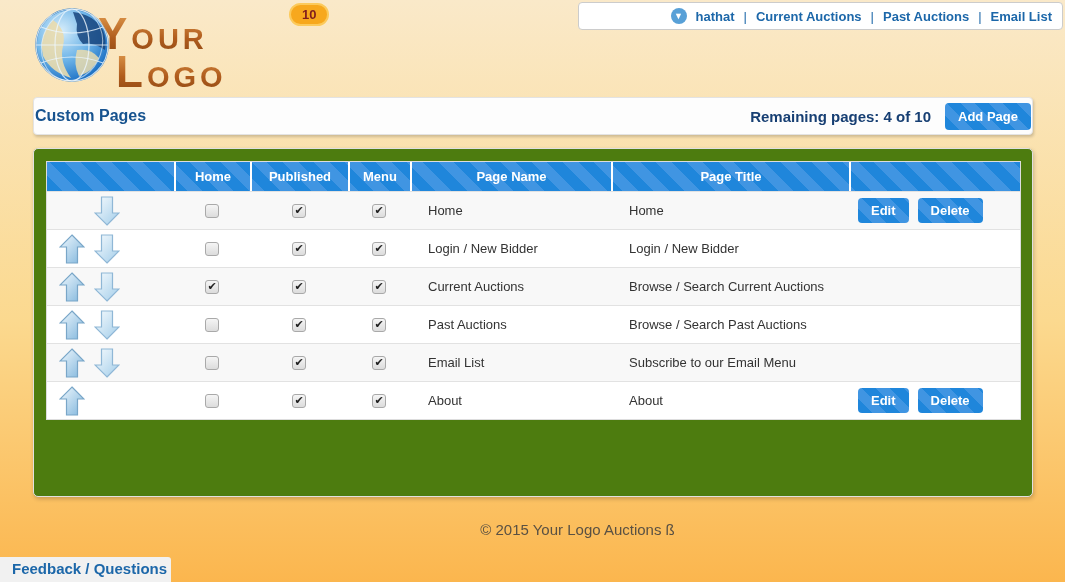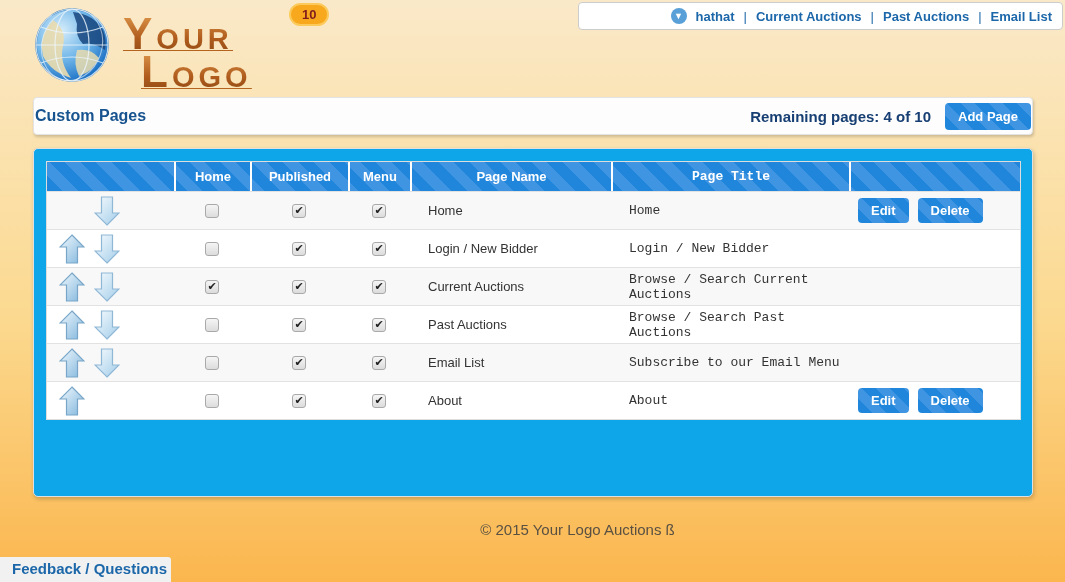--- a/index.html
+++ b/index.html
@@ -4,21 +4,21 @@
 <style>
   * { margin:0; padding:0; box-sizing:border-box; }
   html,body { width:1065px; height:582px; overflow:hidden; }
   body {
     font-family:"Liberation Sans", sans-serif;
     background:linear-gradient(180deg,#fae9c9 0%, #fbd98f 55%, #fbb64e 100%);
     position:relative;
   }
   
   .globe { position:absolute; left:33px; top:6px; }
-  .logo-text { position:absolute; left:123px; top:12px; line-height:1; color:#b5641f; font-weight:bold;text-decoration:underline; }
+  .logo-text { position:absolute; left:98px; top:12px; line-height:1; color:#b5641f; font-weight:bold; }
   .logo-line { display:block; letter-spacing:4px; white-space:nowrap;
     background:linear-gradient(180deg,#e09a4d 0%, #b05c1d 60%, #8f4914 100%);
     -webkit-background-clip:text; background-clip:text; -webkit-text-fill-color:transparent; }
   .logo-line .big { font-size:44px; }
   .logo-line .small { font-size:29px; }
   .logo-line2 { margin-top:-6px; margin-left:18px; }
   .count-badge { position:absolute; left:289px; top:3px; background:#f7a81d; border:2px solid #fcca5b;
     color:#7f1d1d; font-weight:bold; font-size:13px; padding:2px 11px; border-radius:13px; }
   .top-nav { position:absolute; left:578px; right:2px; top:2px; height:28px; background:#fff;
     border:1px solid #ccc; border-radius:4px; display:flex; align-items:center; justify-content:flex-end;
@@ -32,34 +32,34 @@
     border:1px solid #e3e3e3; border-radius:4px; box-shadow:1px 2px 3px rgba(0,0,0,.18);
     display:flex; align-items:center; padding:0 1px; }
   .page-title { font-size:16px; font-weight:bold; color:#17538f; }
   .title-right { margin-left:auto; display:flex; align-items:center; gap:14px; }
   .remaining { font-size:15px; font-weight:bold; color:#173f73; }
   .striped { background:repeating-linear-gradient(45deg,#1f86db 0 10px,#4095e2 10px 20px);
     color:#fff; font-weight:bold; border:none; border-radius:4px; cursor:pointer;
     font-family:"Liberation Sans",sans-serif; }
   .btn-add { font-size:13px; padding:6px 13px; }
   
-  .main-panel { position:absolute; left:33px; top:148px; width:1000px; height:349px; background:#0ea5e9;
+  .main-panel { position:absolute; left:33px; top:148px; width:1000px; height:349px; background:#4d7c0f;
     border:1px solid #e0e0e0; border-radius:5px; box-shadow:1px 2px 4px rgba(0,0,0,.2); }
   .table-wrap { position:absolute; left:12px; top:12px; width:975px; border:1px solid #ddd; }
   .thead { display:flex; height:29px;
     background:repeating-linear-gradient(45deg,#1f86db 0 11px,#4095e2 11px 22px); }
   .th { color:#fff; font-size:13px; font-weight:bold; display:flex; align-items:center;
     justify-content:center; height:100%; }
   .th + .th { border-left:2px solid #fff; }
   .trow { display:flex; height:38px; align-items:center; border-top:1px solid #e2e2e2; }
   .trow.odd { background:#f8f8f8; }
   .trow.even { background:#fff; }
   .td { font-size:13px; color:#333; display:flex; align-items:center; height:100%; }
   .c-arrows { width:127px; } .c-home { width:76px; } .c-pub { width:98px; } .c-menu { width:62px; }
-  .c-name { width:201px; } .c-title { width:238px;font-family:Liberation Mono, monospace; } .c-act { width:164px; }
+  .c-name { width:201px; } .c-title { width:238px; } .c-act { width:164px; }
   .td.c-arrows { gap:9px; padding-left:12px; }
   .td.center { justify-content:center; }
   .td.c-name, .td.c-title { padding-left:18px; }
   .td.c-act { gap:9px; padding-left:9px; }
   .arrow-slot { width:26px; height:30px; display:inline-block; }
   .hidden-slot { visibility:hidden; }
   .checkbox { width:14px; height:14px; border:1px solid #a9a9a9; border-radius:3px;
     background:linear-gradient(#f5f5f5,#dcdcdc); display:inline-flex; align-items:center;
     justify-content:center; font-size:11px; color:#222; cursor:pointer; }
   .checkbox.checked::after { content:"\2714"; margin-top:-1px; }

